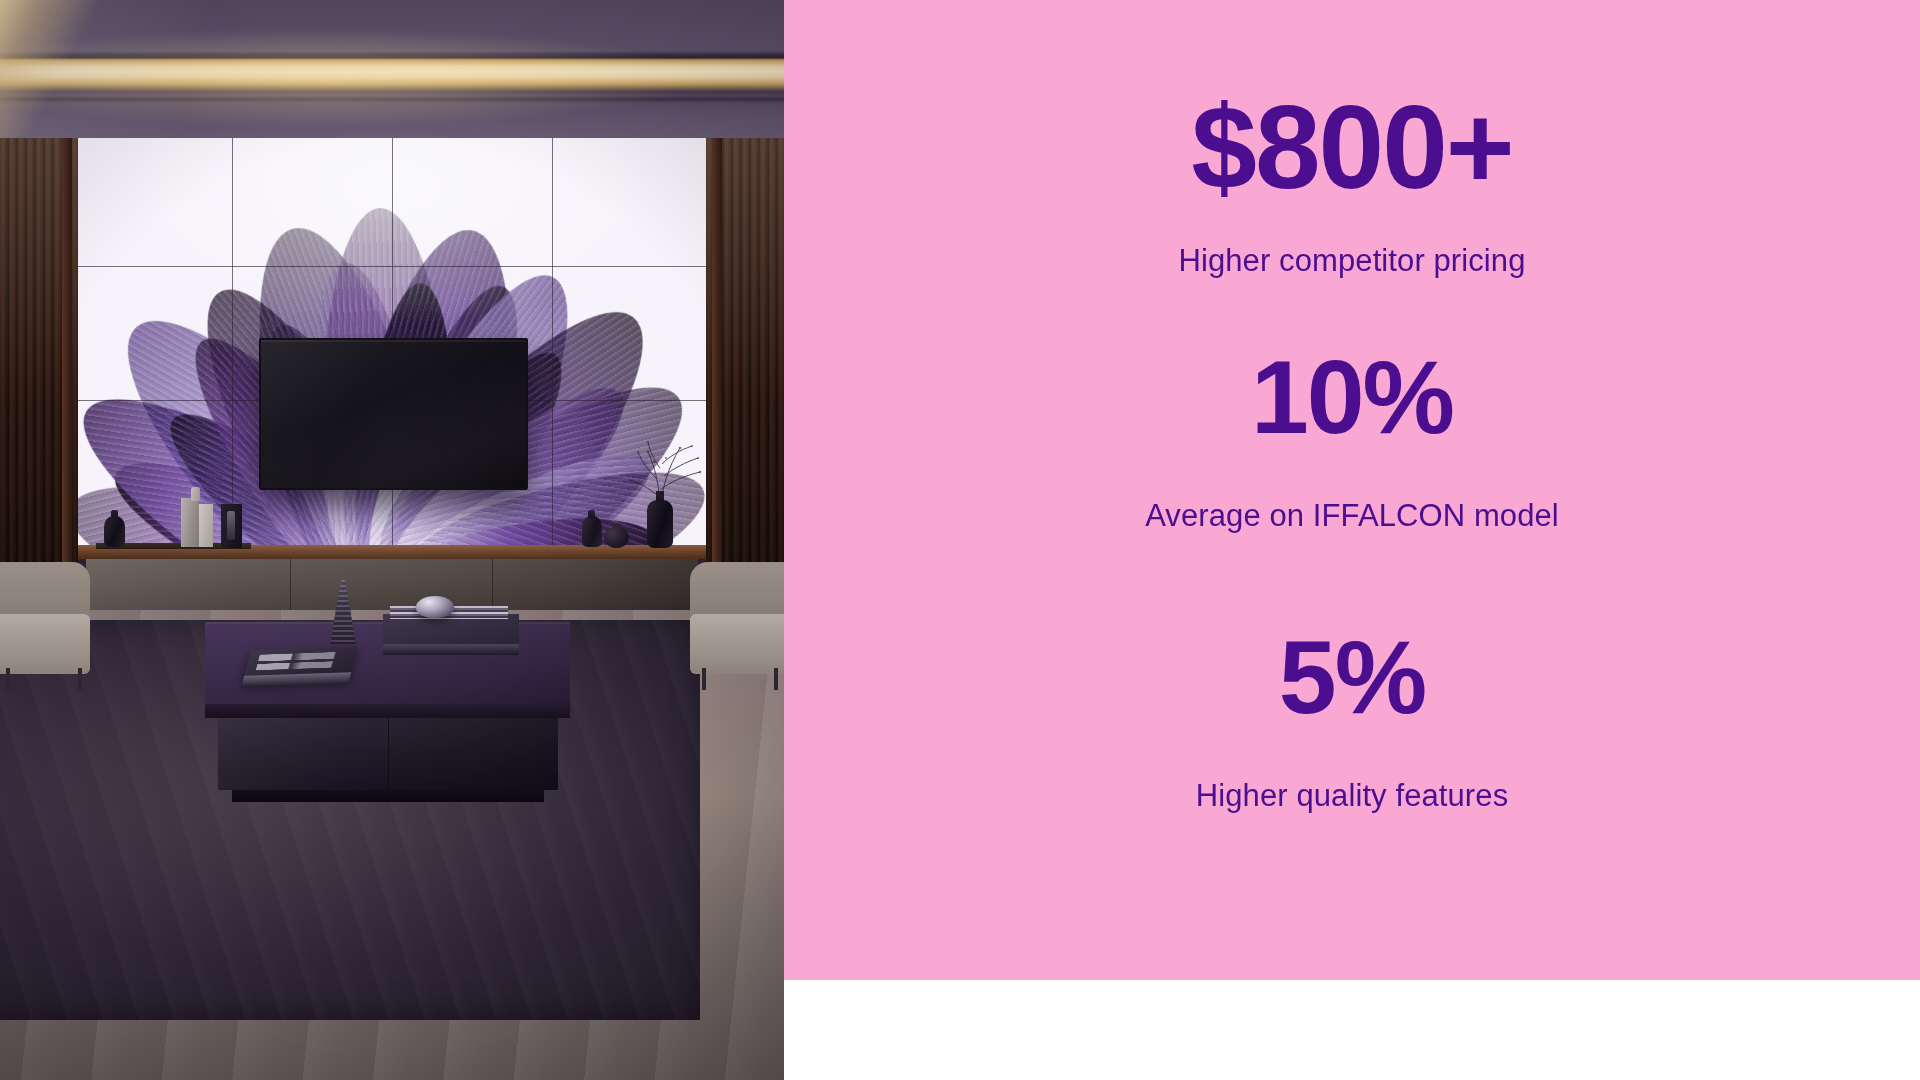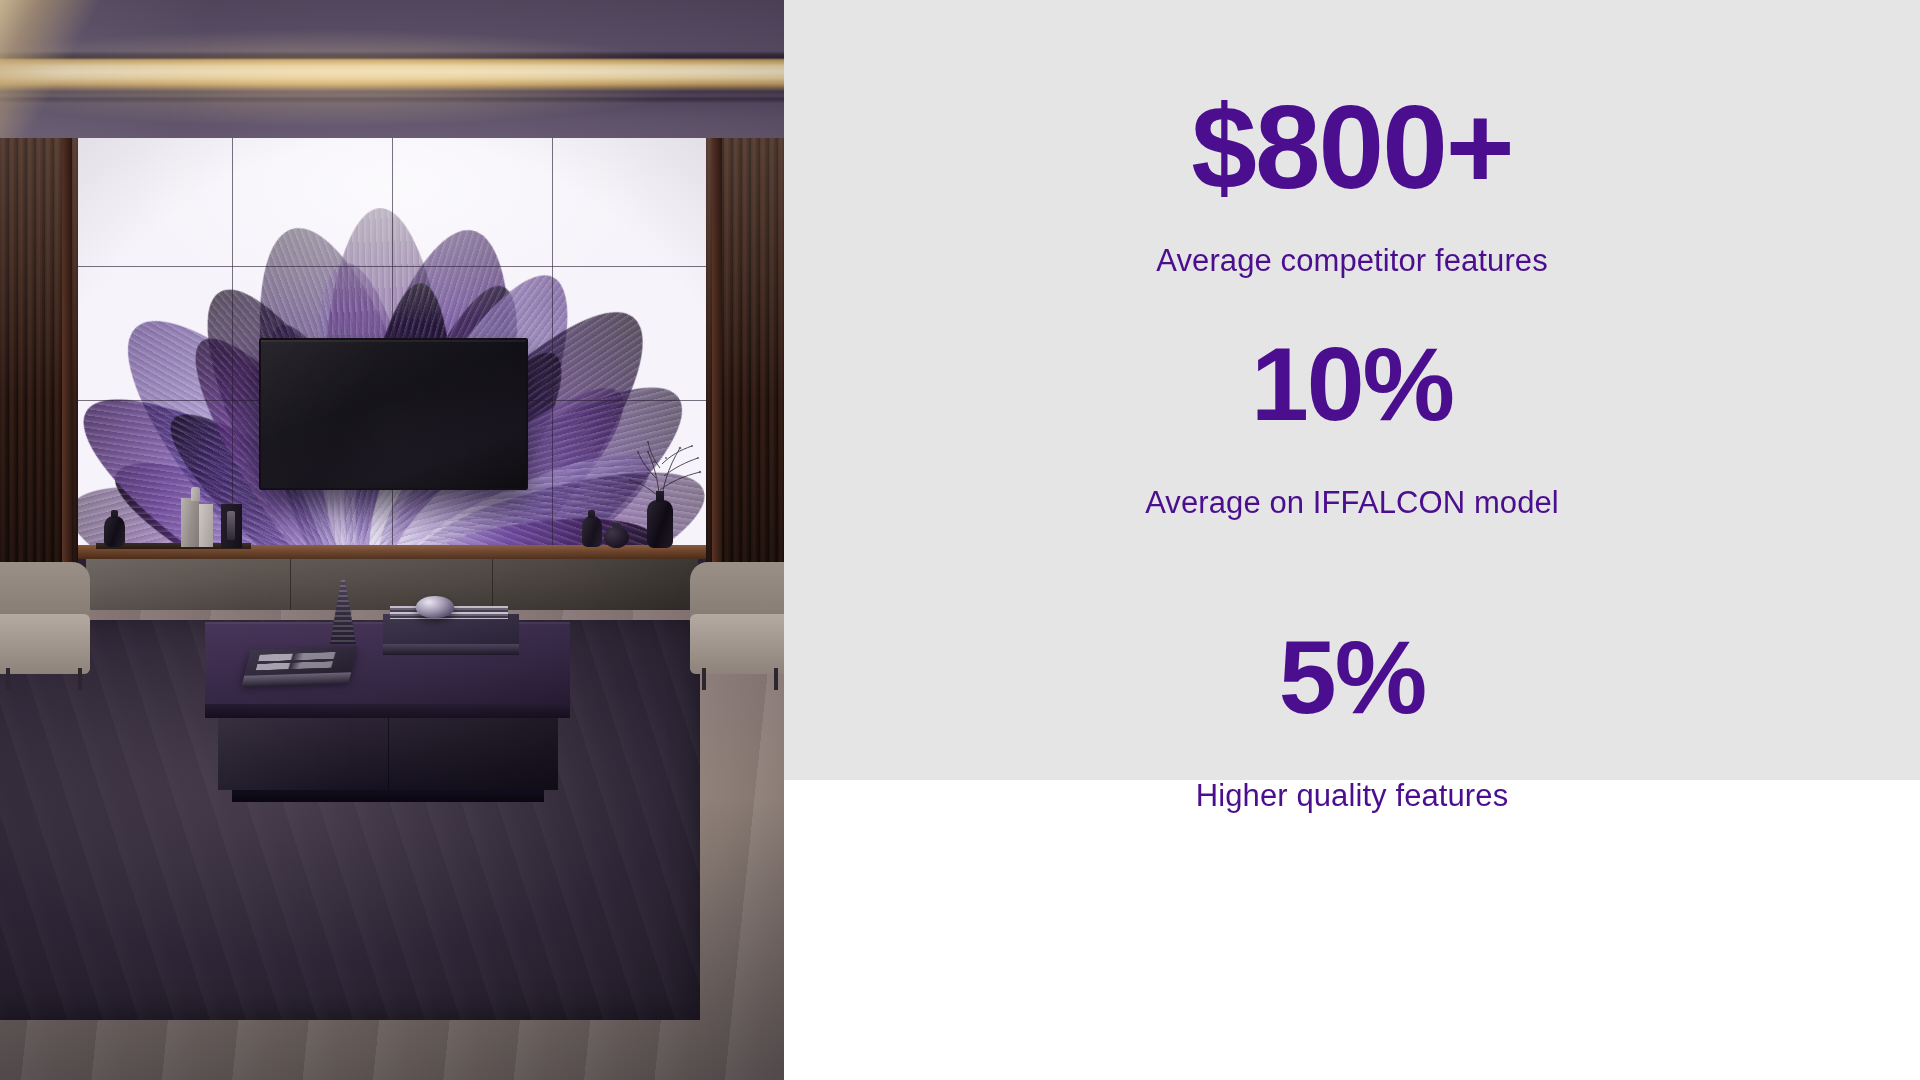--- a/index.html
+++ b/index.html
@@ -183,24 +183,24 @@
     background:repeating-linear-gradient(180deg,rgba(255,255,255,.14) 0 2px,rgba(0,0,0,.16) 2px 5px);
     clip-path:polygon(42% 0,58% 0,100% 100%,0 100%);}
 
   
   .photo-grade{position:absolute;inset:0;pointer-events:none;
     background:
       radial-gradient(ellipse 78% 62% at 50% 40%, rgba(255,255,255,.05), rgba(0,0,0,0) 55%),
       radial-gradient(ellipse 120% 100% at 50% 55%, rgba(0,0,0,0) 42%, rgba(18,10,26,.42) 100%);}
 
   
-  .stats{flex:1;height:780px;background:#e5e5e5;position:relative;}
+  .stats{flex:1;height:980px;background:#f9a8d4;position:relative;}
   .stat{position:absolute;left:0;right:0;text-align:center;}
   .stat-1{top:88px;}
-  .stat-2{top:332px;}
+  .stat-2{top:345px;}
   .stat-3{top:625px;}
   .stat-value{
     font-size:118px;line-height:1.0;font-weight:700;letter-spacing:-2px;
     color:#4b0e8f;margin:0;}
   .stat-2 .stat-value{font-size:104px;}
   .stat-3 .stat-value{font-size:104px;}
   .stat-label{
     font-size:31px;line-height:1.2;font-weight:400;color:#4b0e8f;
     margin:36px 0 0 0;letter-spacing:.1px;}
   .stat-2 .stat-label{margin-top:48px;}
@@ -351,21 +351,21 @@
       <div class="book-title"></div>
     </div>
 
     <div class="photo-grade"></div>
   </div>
 
   <div class="stats">
 
     <div class="stat stat-1">
       <div class="stat-value">$800+</div>
-      <div class="stat-label">Average competitor features</div>
+      <div class="stat-label">Higher competitor pricing</div>
     </div>
 
     <div class="stat stat-2">
       <div class="stat-value">10%</div>
       <div class="stat-label">Average on IFFALCON model</div>
     </div>
 
     <div class="stat stat-3">
       <div class="stat-value">5%</div>
       <div class="stat-label">Higher quality features</div>

